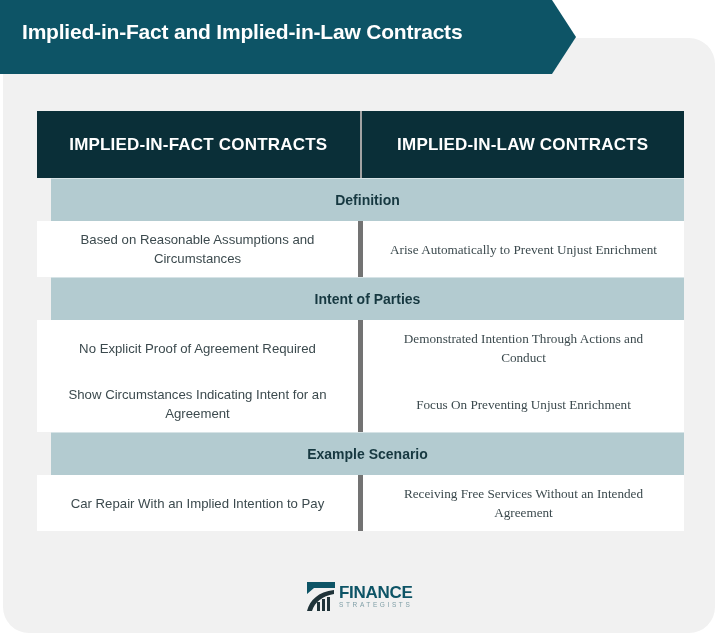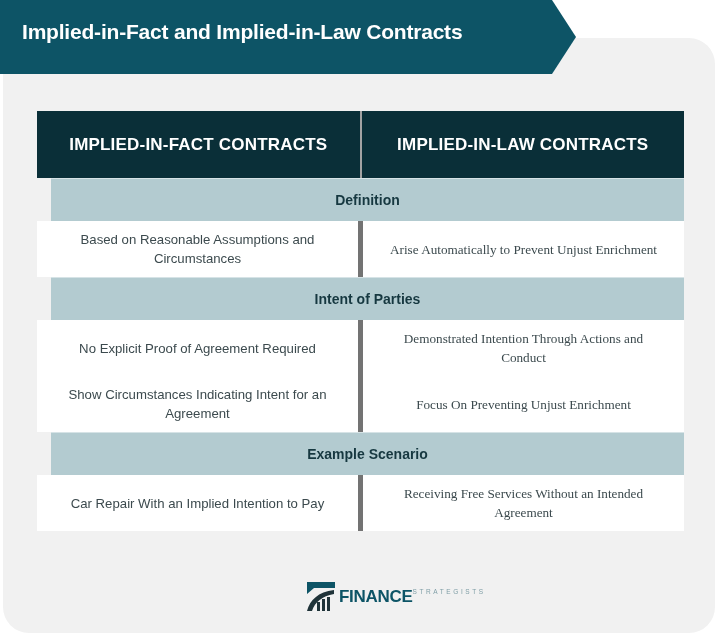--- a/index.html
+++ b/index.html
@@ -47,21 +47,21 @@
   .td {
     flex: 1; display: flex; align-items: center; justify-content: center;
     text-align: center; color: #3c4a4e; font-size: 13.2px; line-height: 19px;
     padding: 0 22px; box-sizing: border-box;
   }
   .td + .td { border-left: 5px solid #737373; font-family: Liberation Serif, serif; }
   .logo {
     position: absolute; left: 306px; top: 580px; height: 32px; z-index: 3;
     display: flex; align-items: center; gap: 3px;
   }
-  .logo-text { display: flex; flex-direction: row; line-height: 1; text-align: center; }
+  .logo-text { display: flex; flex-direction: column; line-height: 1; text-align: center; }
   .logo-main { color: #0d5466; font-weight: bold; font-size: 17px; letter-spacing: -0.3px; }
   .logo-sub { color: #7f9ea6; font-size: 6.5px; letter-spacing: 2.6px; margin-top: 1px; }
 </style>
 </head>
 <body>
 
 <div class="panel"></div>
 
 <div class="banner">
   <div class="banner-title">Implied-in-Fact and Implied-in-Law Contracts</div>

